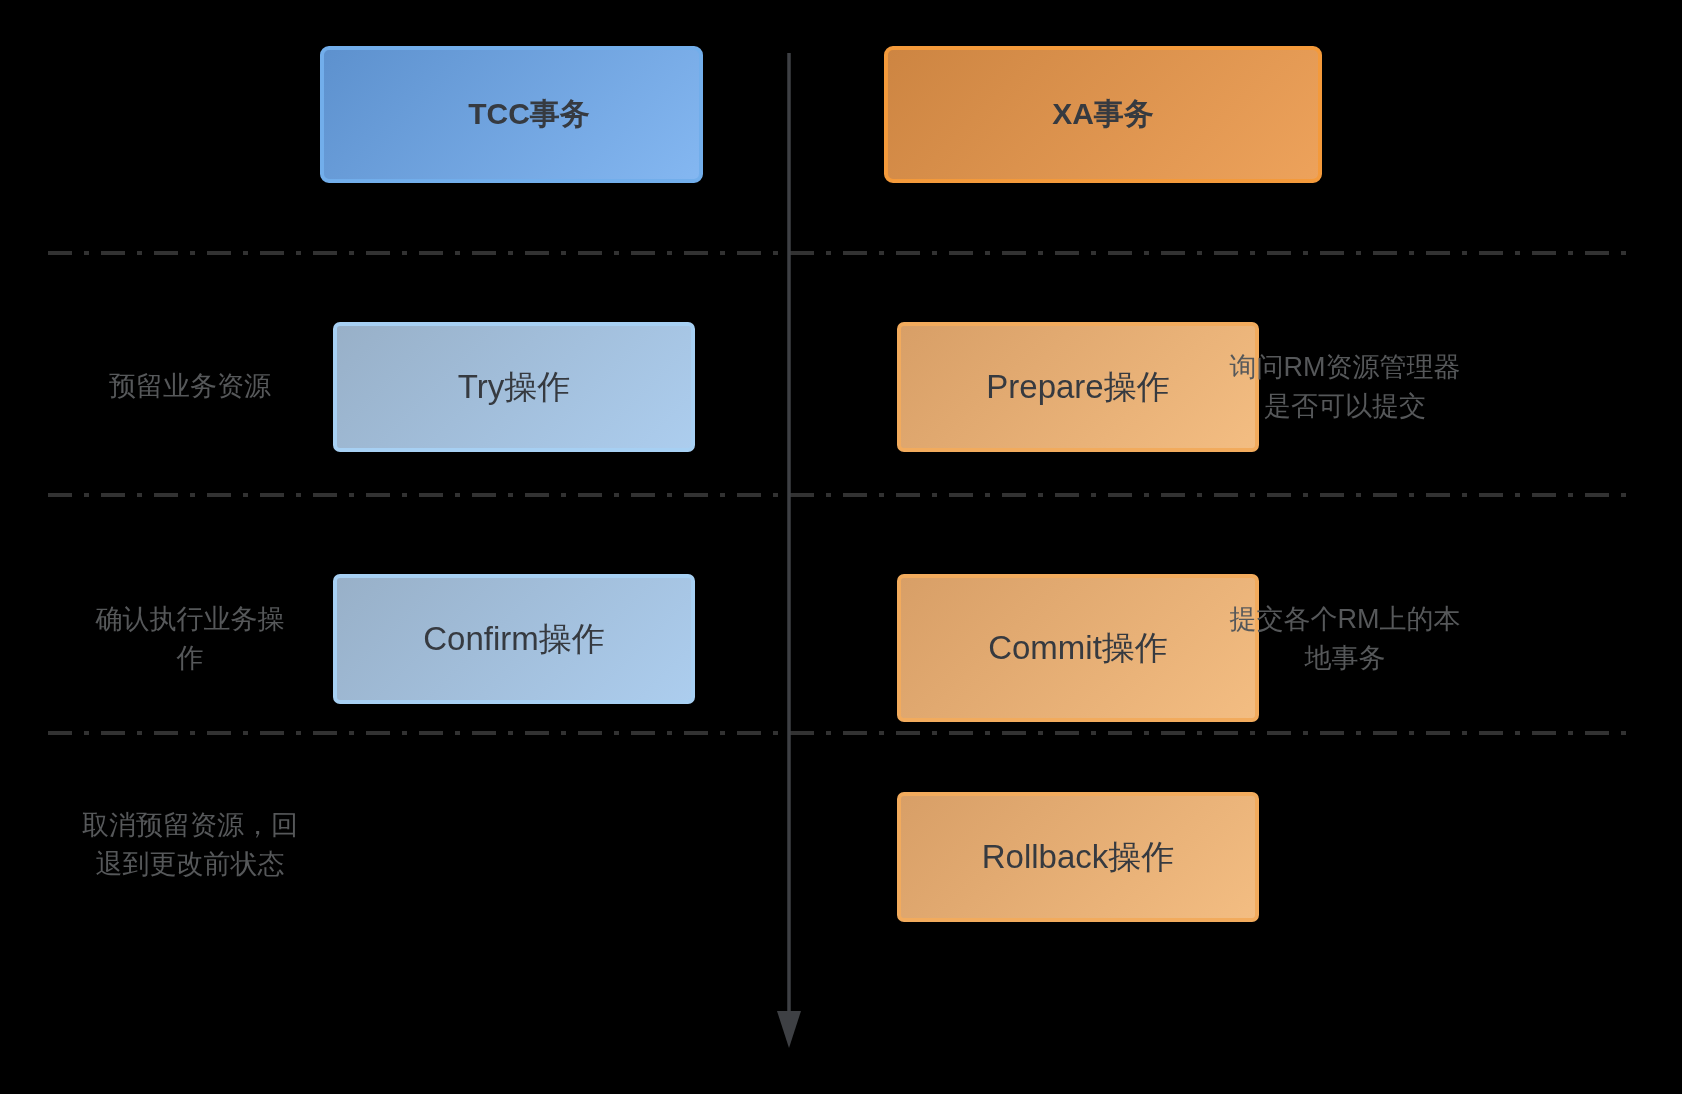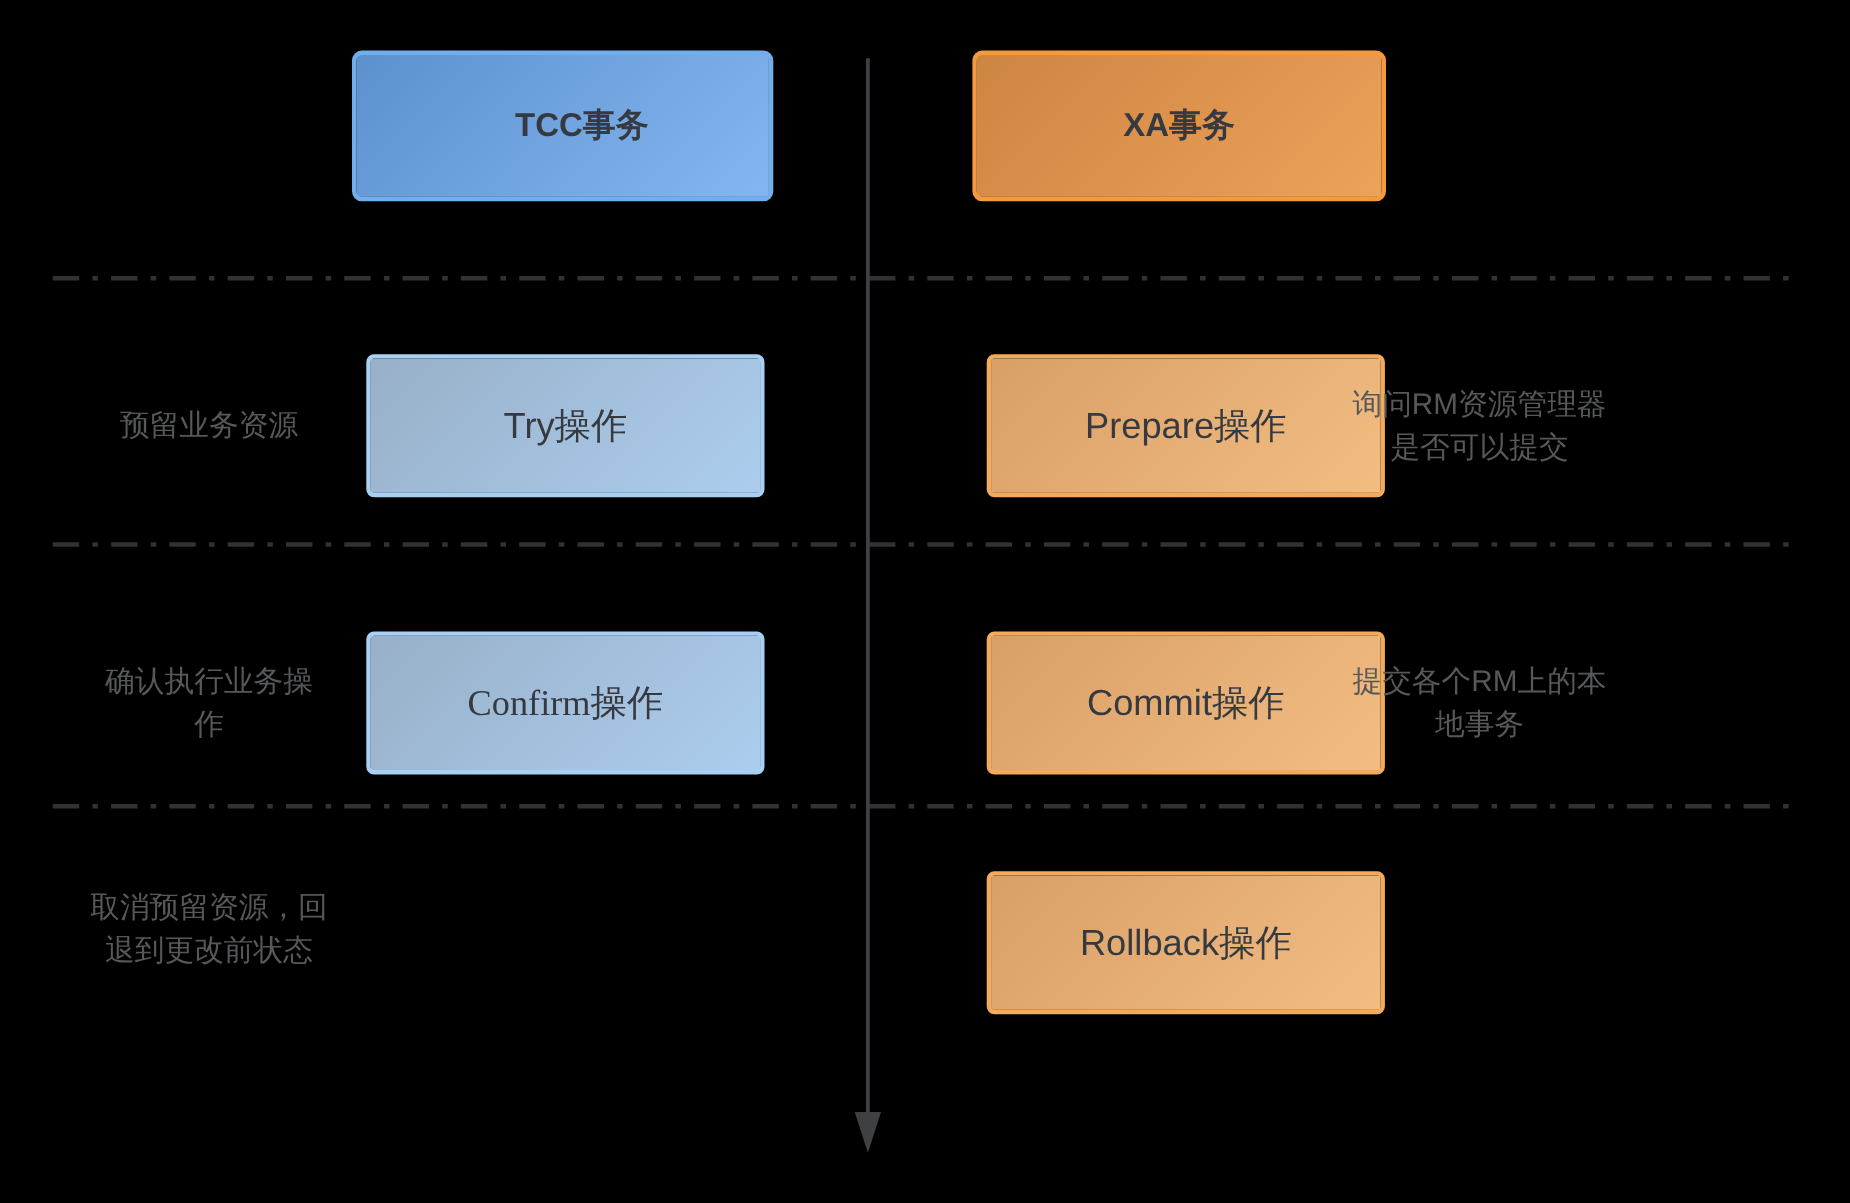--- a/index.html
+++ b/index.html
@@ -93,40 +93,40 @@
     <line class="divider" x1="48" y1="733" x2="1634" y2="733"></line>
     <g>
       <line class="arrow-shaft" x1="789" y1="53" x2="789" y2="1014"></line>
       <polygon class="arrow-head" points="777,1011 801,1011 789,1048"></polygon>
     </g>
   </svg>
 
   <div class="box header tcc" style="left:320px; top:46px; width:383px; height:137px;padding-left:35px;">
     <span class="box-label">TCC事务</span>
   </div>
-  <div class="box header xa" style="left:884px; top:46px; width:376px; height:137px;">
+  <div class="box header xa" style="left:884px; top:46px; width:438px; height:137px;">
     <span class="box-label">XA事务</span>
   </div>
 
   <div class="side-label" style="left:40px; top:322px; width:300px; height:130px;">预留业务资源</div>
   <div class="box step tcc" style="left:333px; top:322px; width:362px; height:130px;">
     <span class="box-label">Try操作</span>
   </div>
   <div class="box step xa" style="left:897px; top:322px; width:362px; height:130px;">
     <span class="box-label">Prepare操作</span>
   </div>
   <div class="side-label" style="left:40px; top:574px; width:300px; height:130px;">确认执行业务操
 作</div>
 
   <div class="side-label" style="left:1195px; top:322px; width:300px; height:130px;">询问RM资源管理器
 是否可以提交</div>
-  <div class="box step tcc" style="left:333px; top:574px; width:362px; height:130px;font-family:Liberation Serif, serif;">
+  <div class="box step tcc" style="left:333px; top:574px; width:362px; height:130px;">
     <span class="box-label">Confirm操作</span>
   </div>
-  <div class="box step xa" style="left:897px; top:574px; width:362px; height:130px;">
+  <div class="box step xa" style="left:897px; top:574px; width:362px; height:148px;">
     <span class="box-label">Commit操作</span>
   </div>
   <div class="side-label" style="left:1195px; top:574px; width:300px; height:130px;">提交各个RM上的本
 地事务</div>
 
   <div class="side-label" style="left:40px; top:780px; width:300px; height:130px;">取消预留资源，回
 退到更改前状态</div>
   <div class="box step xa" style="left:897px; top:780px; width:362px; height:130px;margin-top:12px;">
     <span class="box-label">Rollback操作</span>
   </div>

